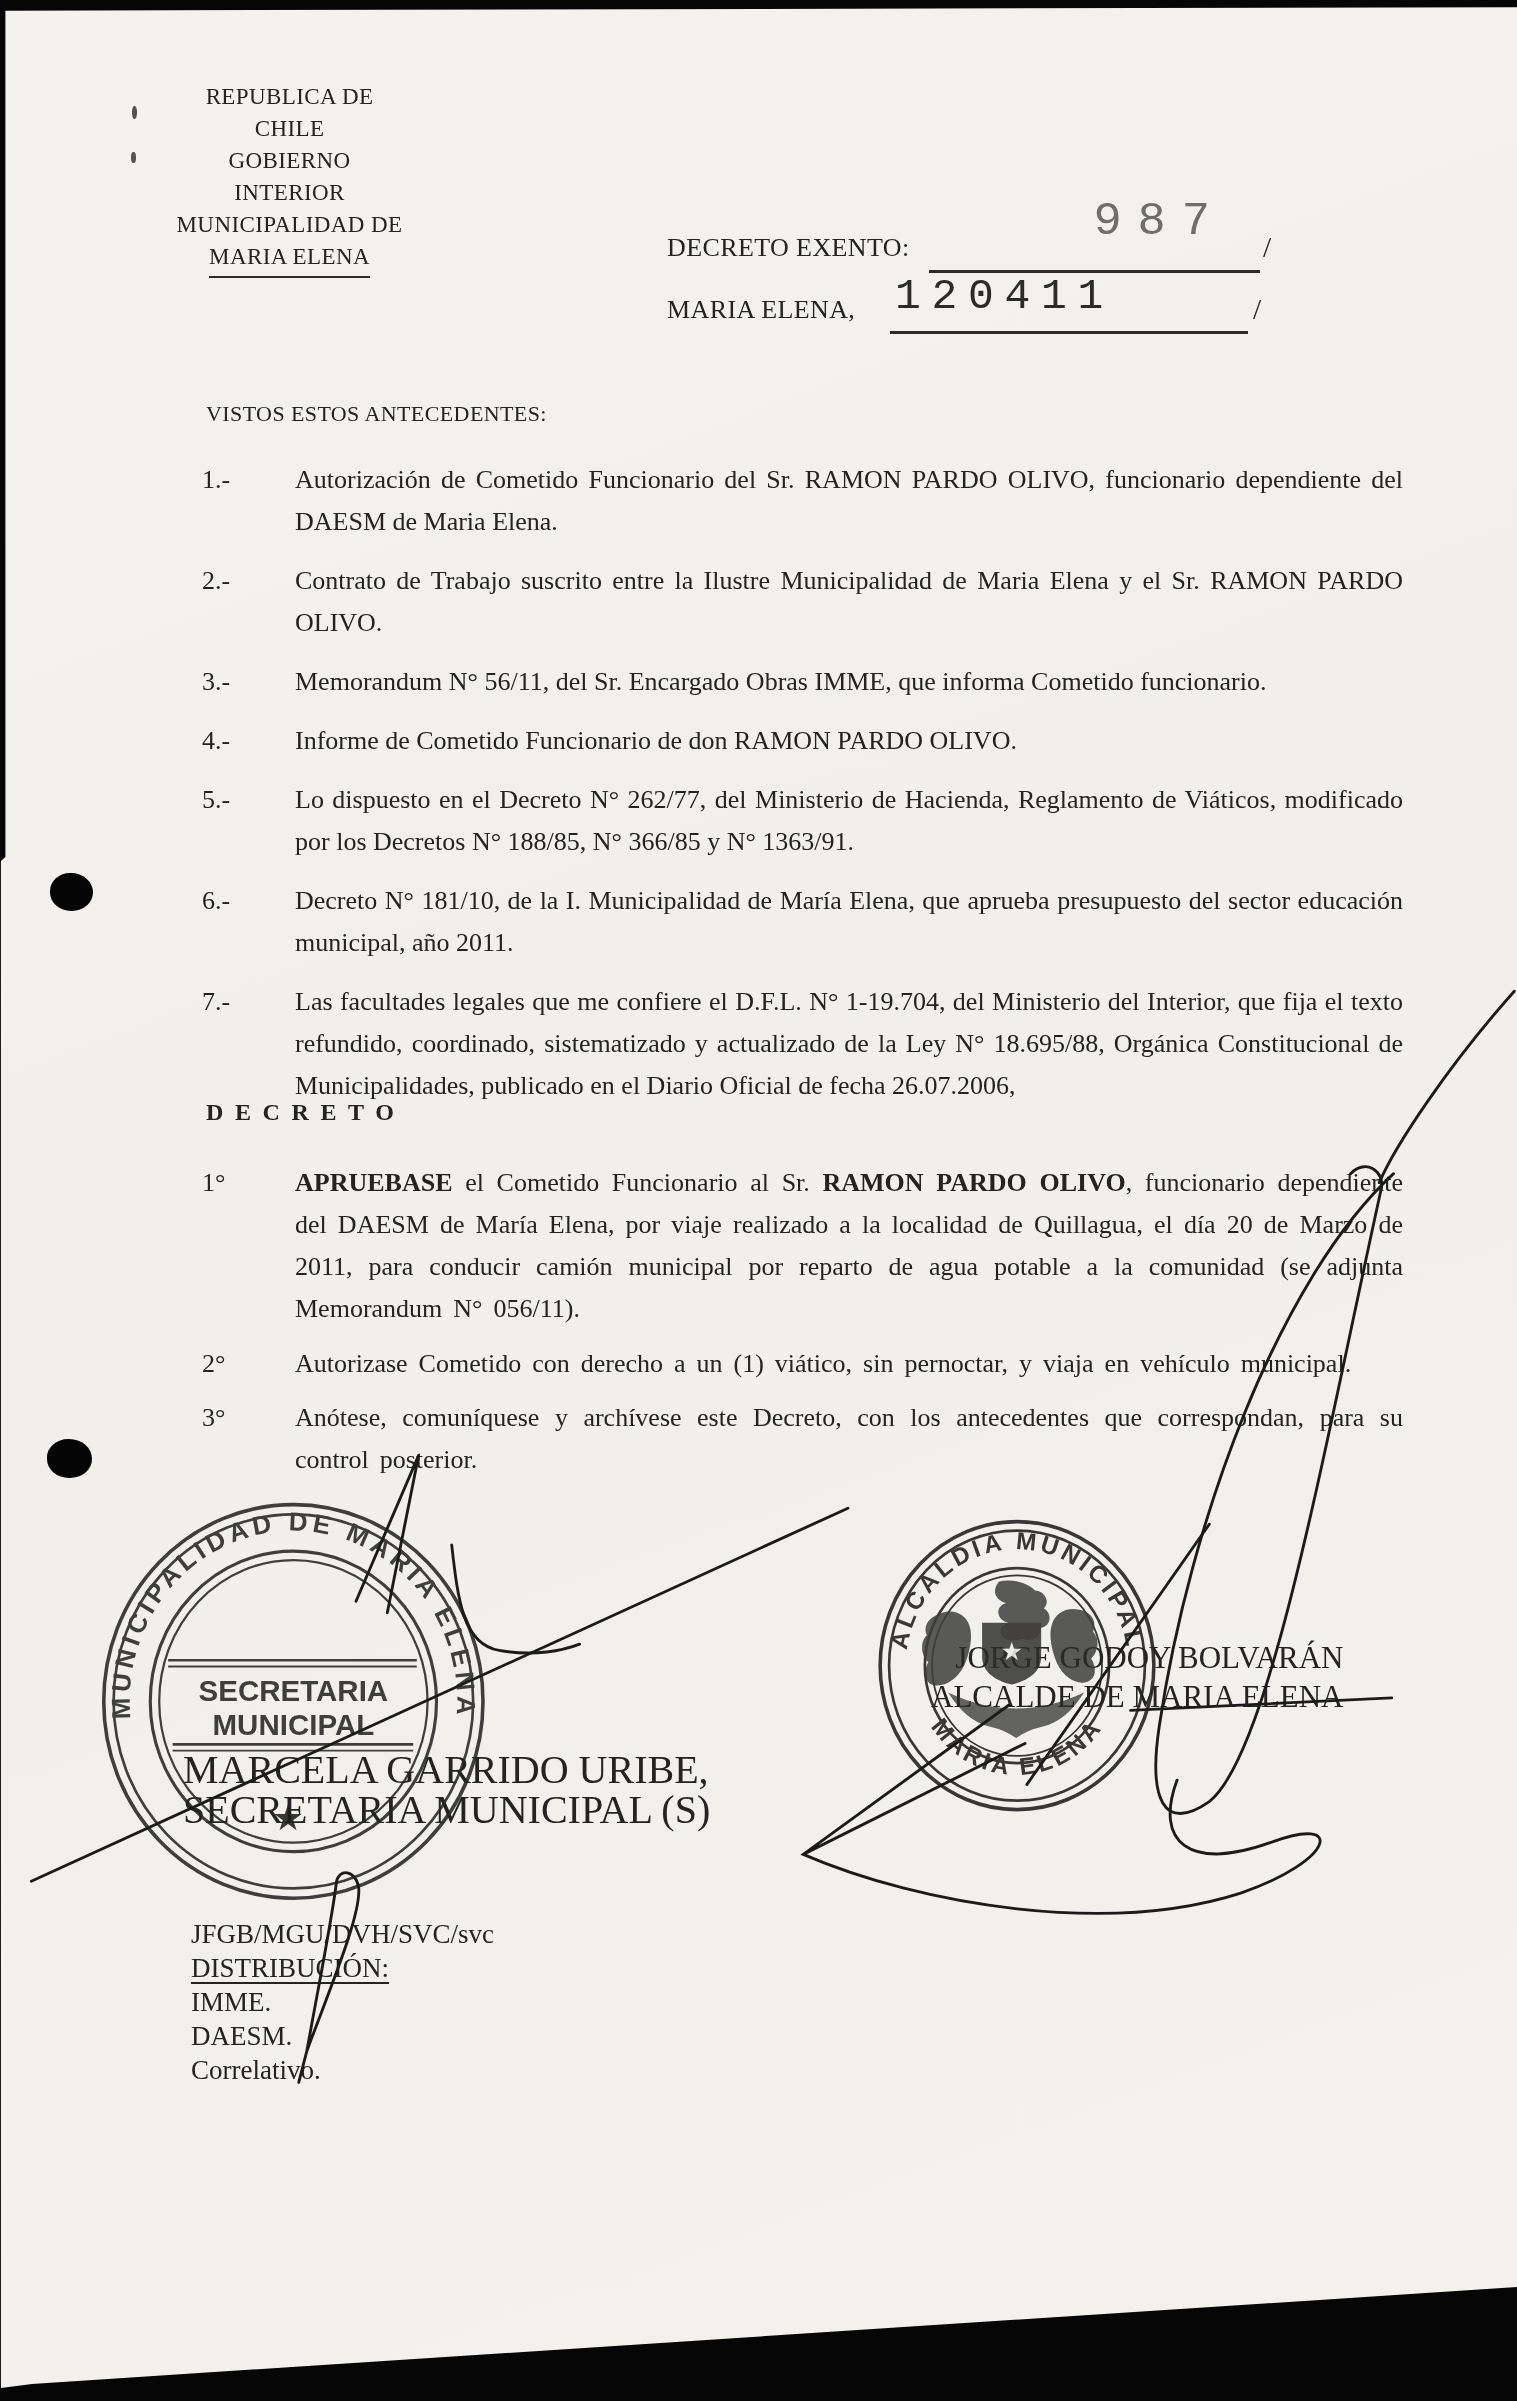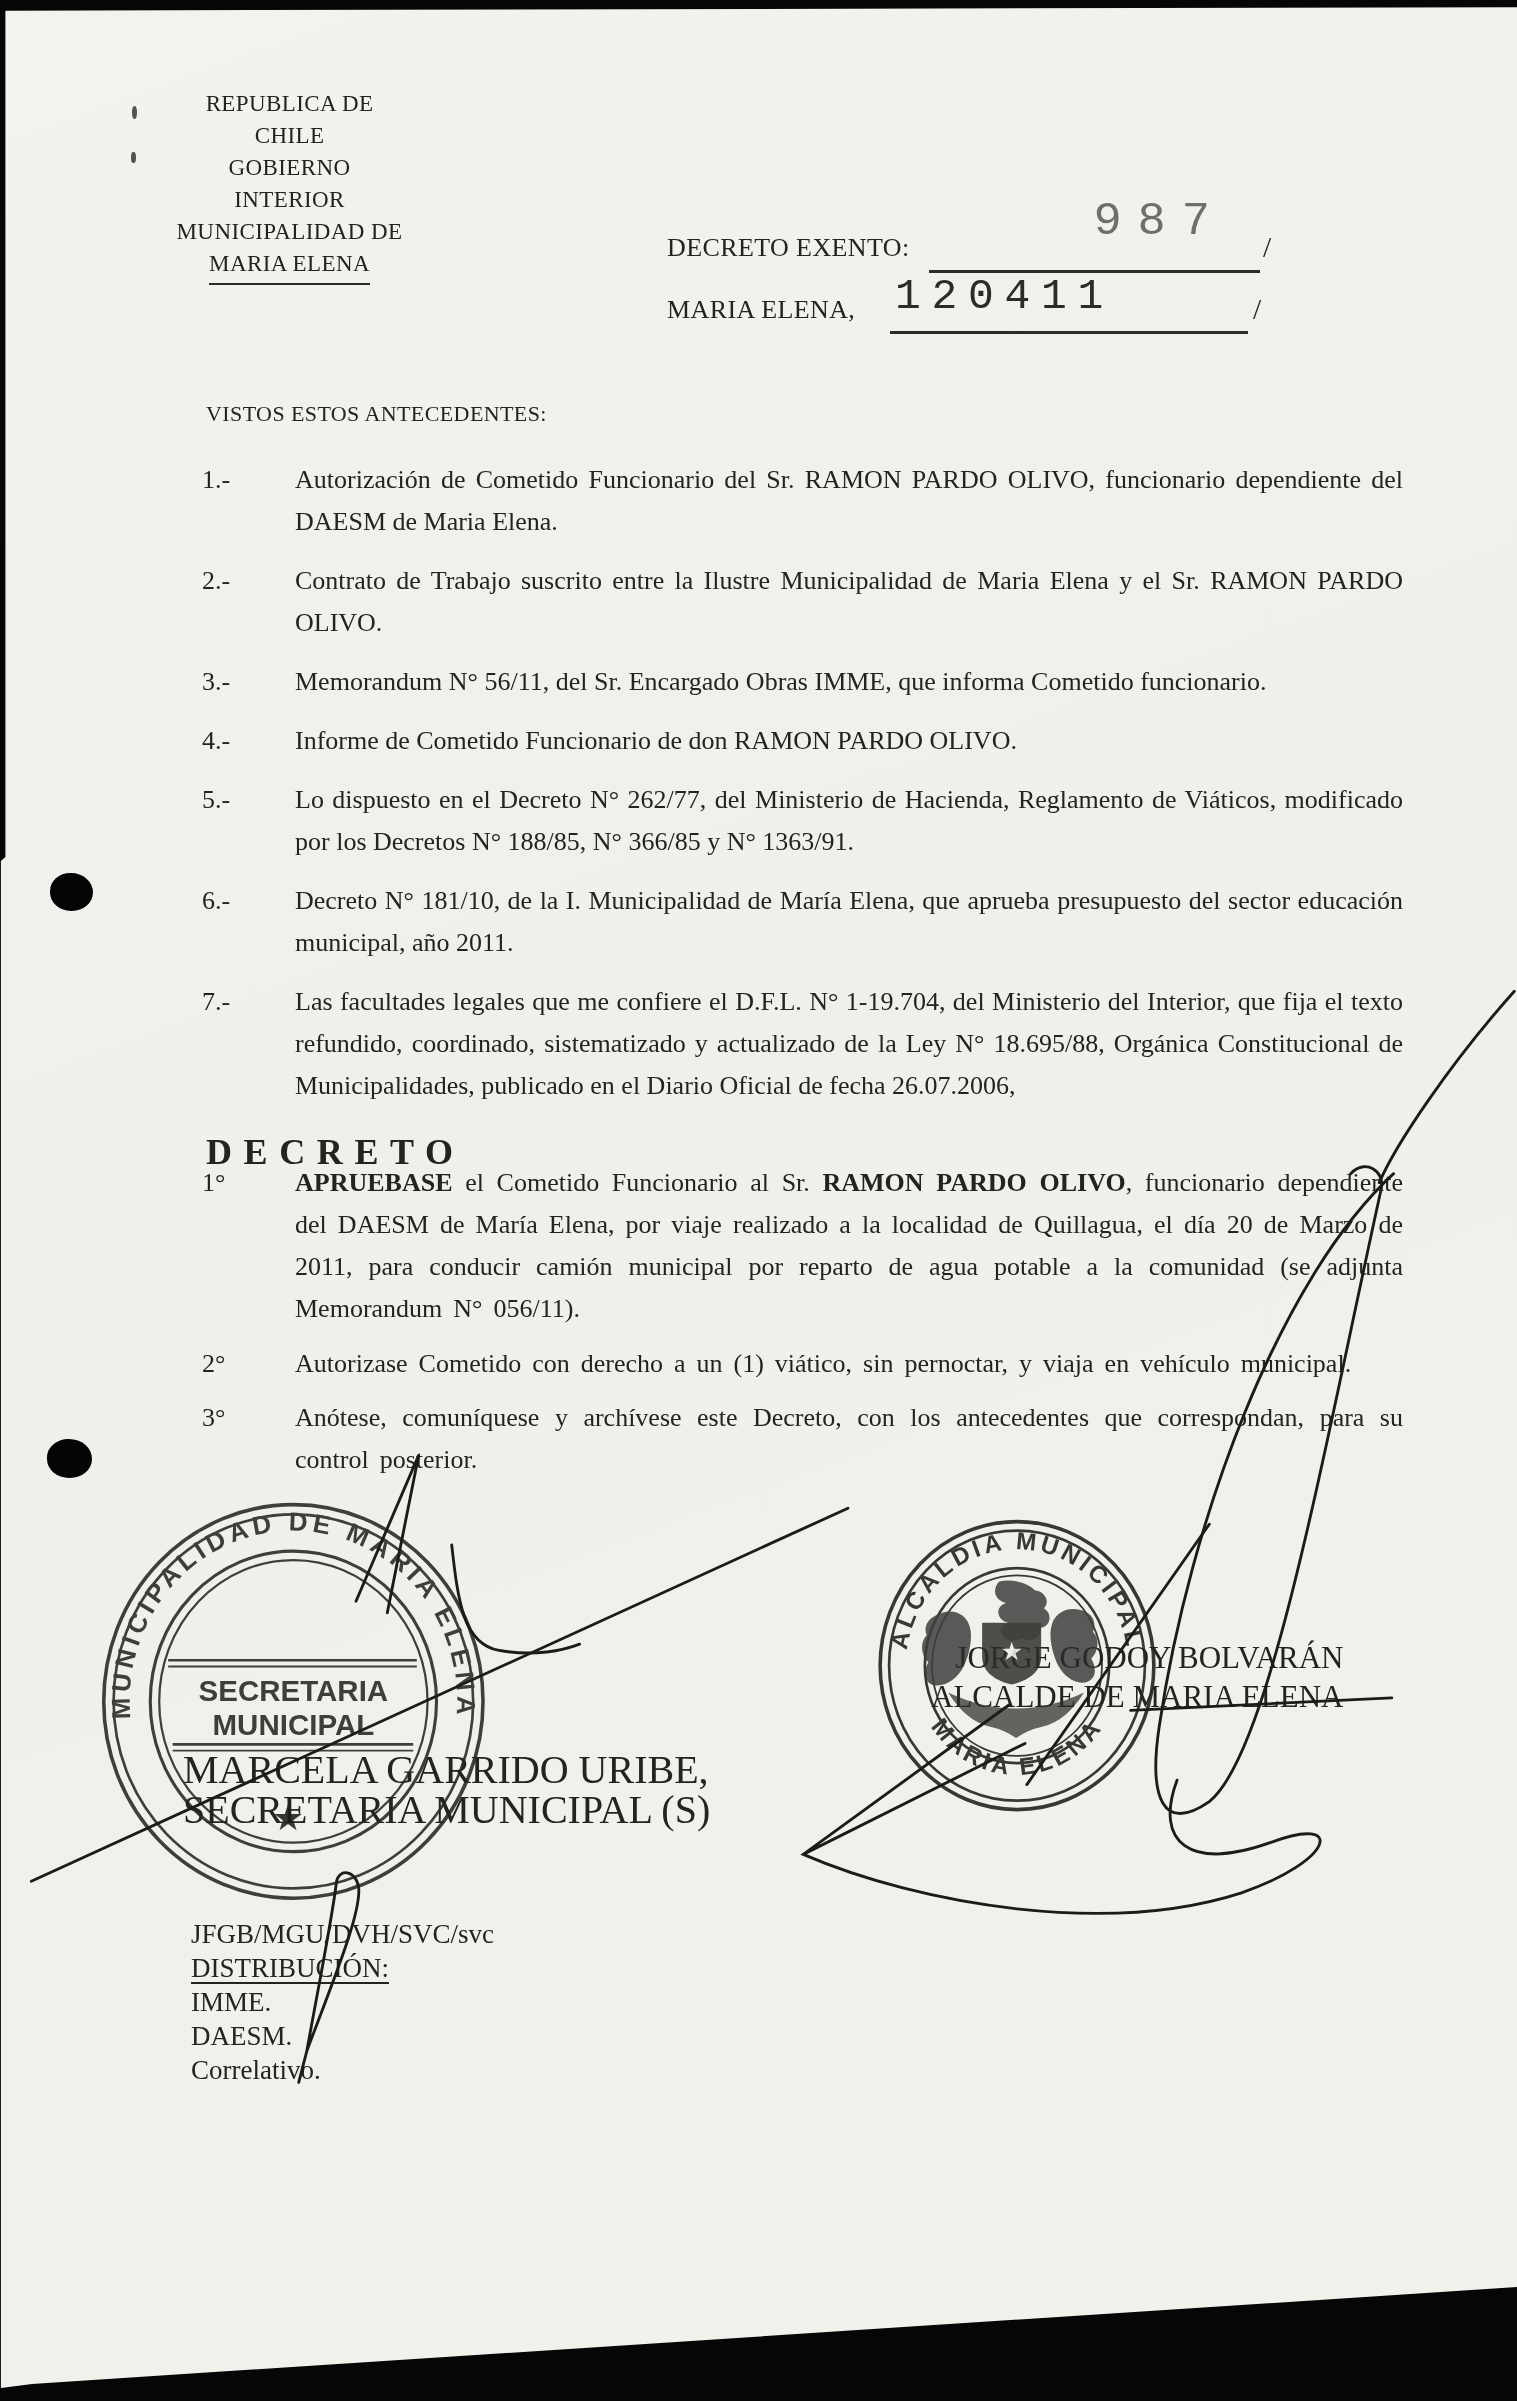--- a/index.html
+++ b/index.html
@@ -3,32 +3,32 @@
 <meta charset="utf-8">
 <style>
   html,body{margin:0;padding:0;background:#070707;}
   .stage{position:relative;width:1517px;height:2401px;background:#060606;overflow:hidden;
          font-family:"Liberation Serif", serif;color:#232321;}
   .paper{position:absolute;inset:0;
          background:linear-gradient(160deg,#f3f2ef 0%,#f0efeb 45%,#f2f1ec 100%);
          clip-path:polygon(5.4px 10.7px,1517px 7.2px,1517px 2287px,32px 2384px,0.9px 2388px,0.9px 861px,5.4px 857px);}
   .blk{position:absolute;}
   
-  .letterhead{left:175px;top:88px;width:229px;text-align:center;font-size:23px;line-height:32px;letter-spacing:0.4px;}
+  .letterhead{left:175px;top:81px;width:229px;text-align:center;font-size:23px;line-height:32px;letter-spacing:0.4px;}
   .letterhead .lh-em{display:inline-block;border-bottom:2.7px solid #2a2a28;padding-bottom:2.7px;}
   
   .fld-label{font-size:26px;letter-spacing:0.4px;}
   .stamp-num{font-family:"Liberation Mono",monospace;}
   .u-line{position:absolute;background:#2b2b29;height:2.7px;}
   
   .vistos-heading{left:206px;top:401px;font-size:22px;letter-spacing:0.4px;}
   .list{position:absolute;left:295px;width:1108px;font-size:26px;line-height:42px;}
   .item{position:relative;text-align:justify;margin-bottom:17px;}
   .item .num{position:absolute;left:-93px;top:0;}
-  .decreto-heading{left:206px;top:1099px;font-size:36px;font-weight:bold;letter-spacing:11.6px;margin-top:32px;}
+  .decreto-heading{left:206px;top:1099px;font-size:24px;font-weight:bold;letter-spacing:11.6px;}
   .d-list .item{margin-bottom:12.5px;}
   .d-list .txt{word-spacing:4.5px;}
   
   .sig-block{font-size:40px;line-height:40px;white-space:nowrap;}
   .mayor{font-size:31px;line-height:39px;}
   
   .footer{left:191px;top:1917px;font-size:27px;line-height:34px;}
   .footer .dist{text-decoration:underline;text-decoration-thickness:1.8px;text-underline-offset:4.5px;}
   
   .punch{position:absolute;background:#050505;border-radius:48% 52% 50% 50%;}

